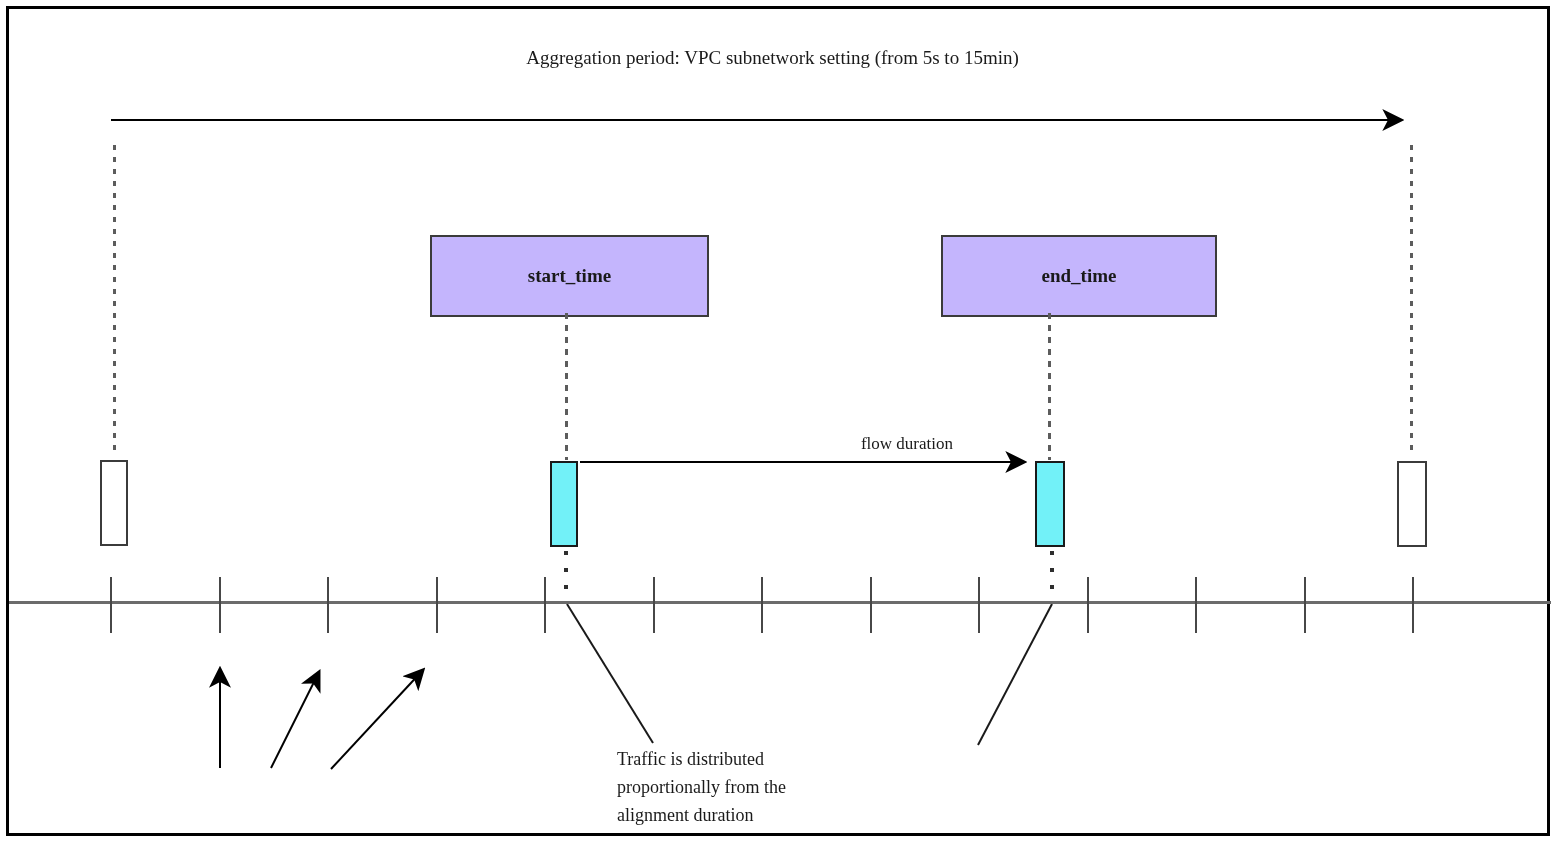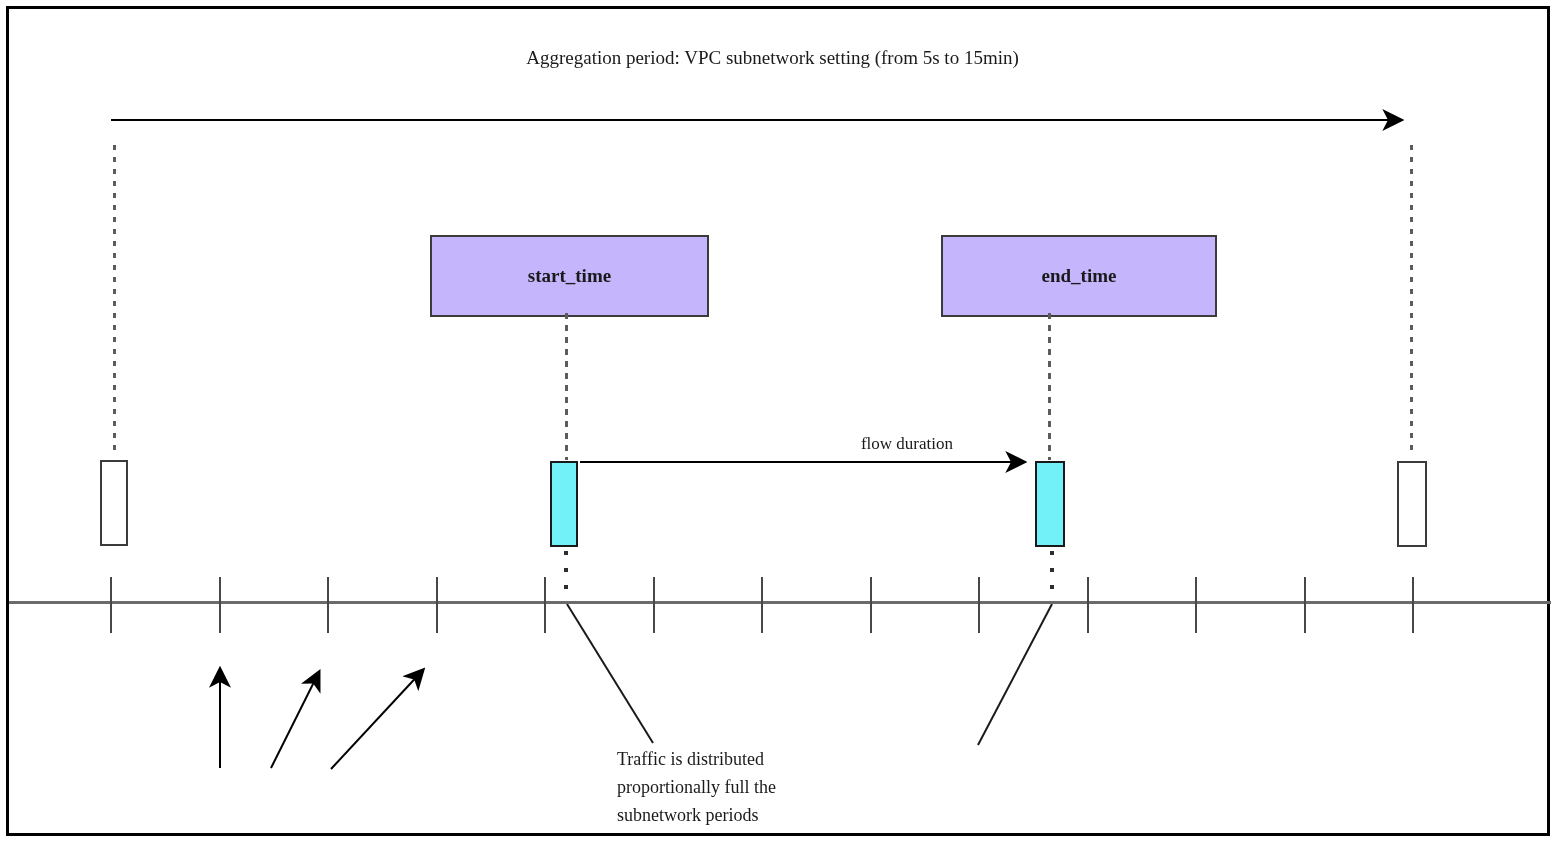--- a/index.html
+++ b/index.html
@@ -107,17 +107,17 @@
       <div class="tick" style="left: 869.5px;"></div>
       <div class="tick" style="left: 978px;"></div>
       <div class="tick" style="left: 1086.5px;"></div>
       <div class="tick" style="left: 1195px;"></div>
       <div class="tick" style="left: 1303.5px;"></div>
       <div class="tick" style="left: 1412px;"></div>
     </div>
 
   <div class="traffic-note">
     <span>Traffic is distributed</span>
-    <span>proportionally full the</span>
-    <span>subnetwork periods</span>
+    <span>proportionally from the</span>
+    <span>alignment duration</span>
   </div>
 
 </div>
 
 </body></html>

